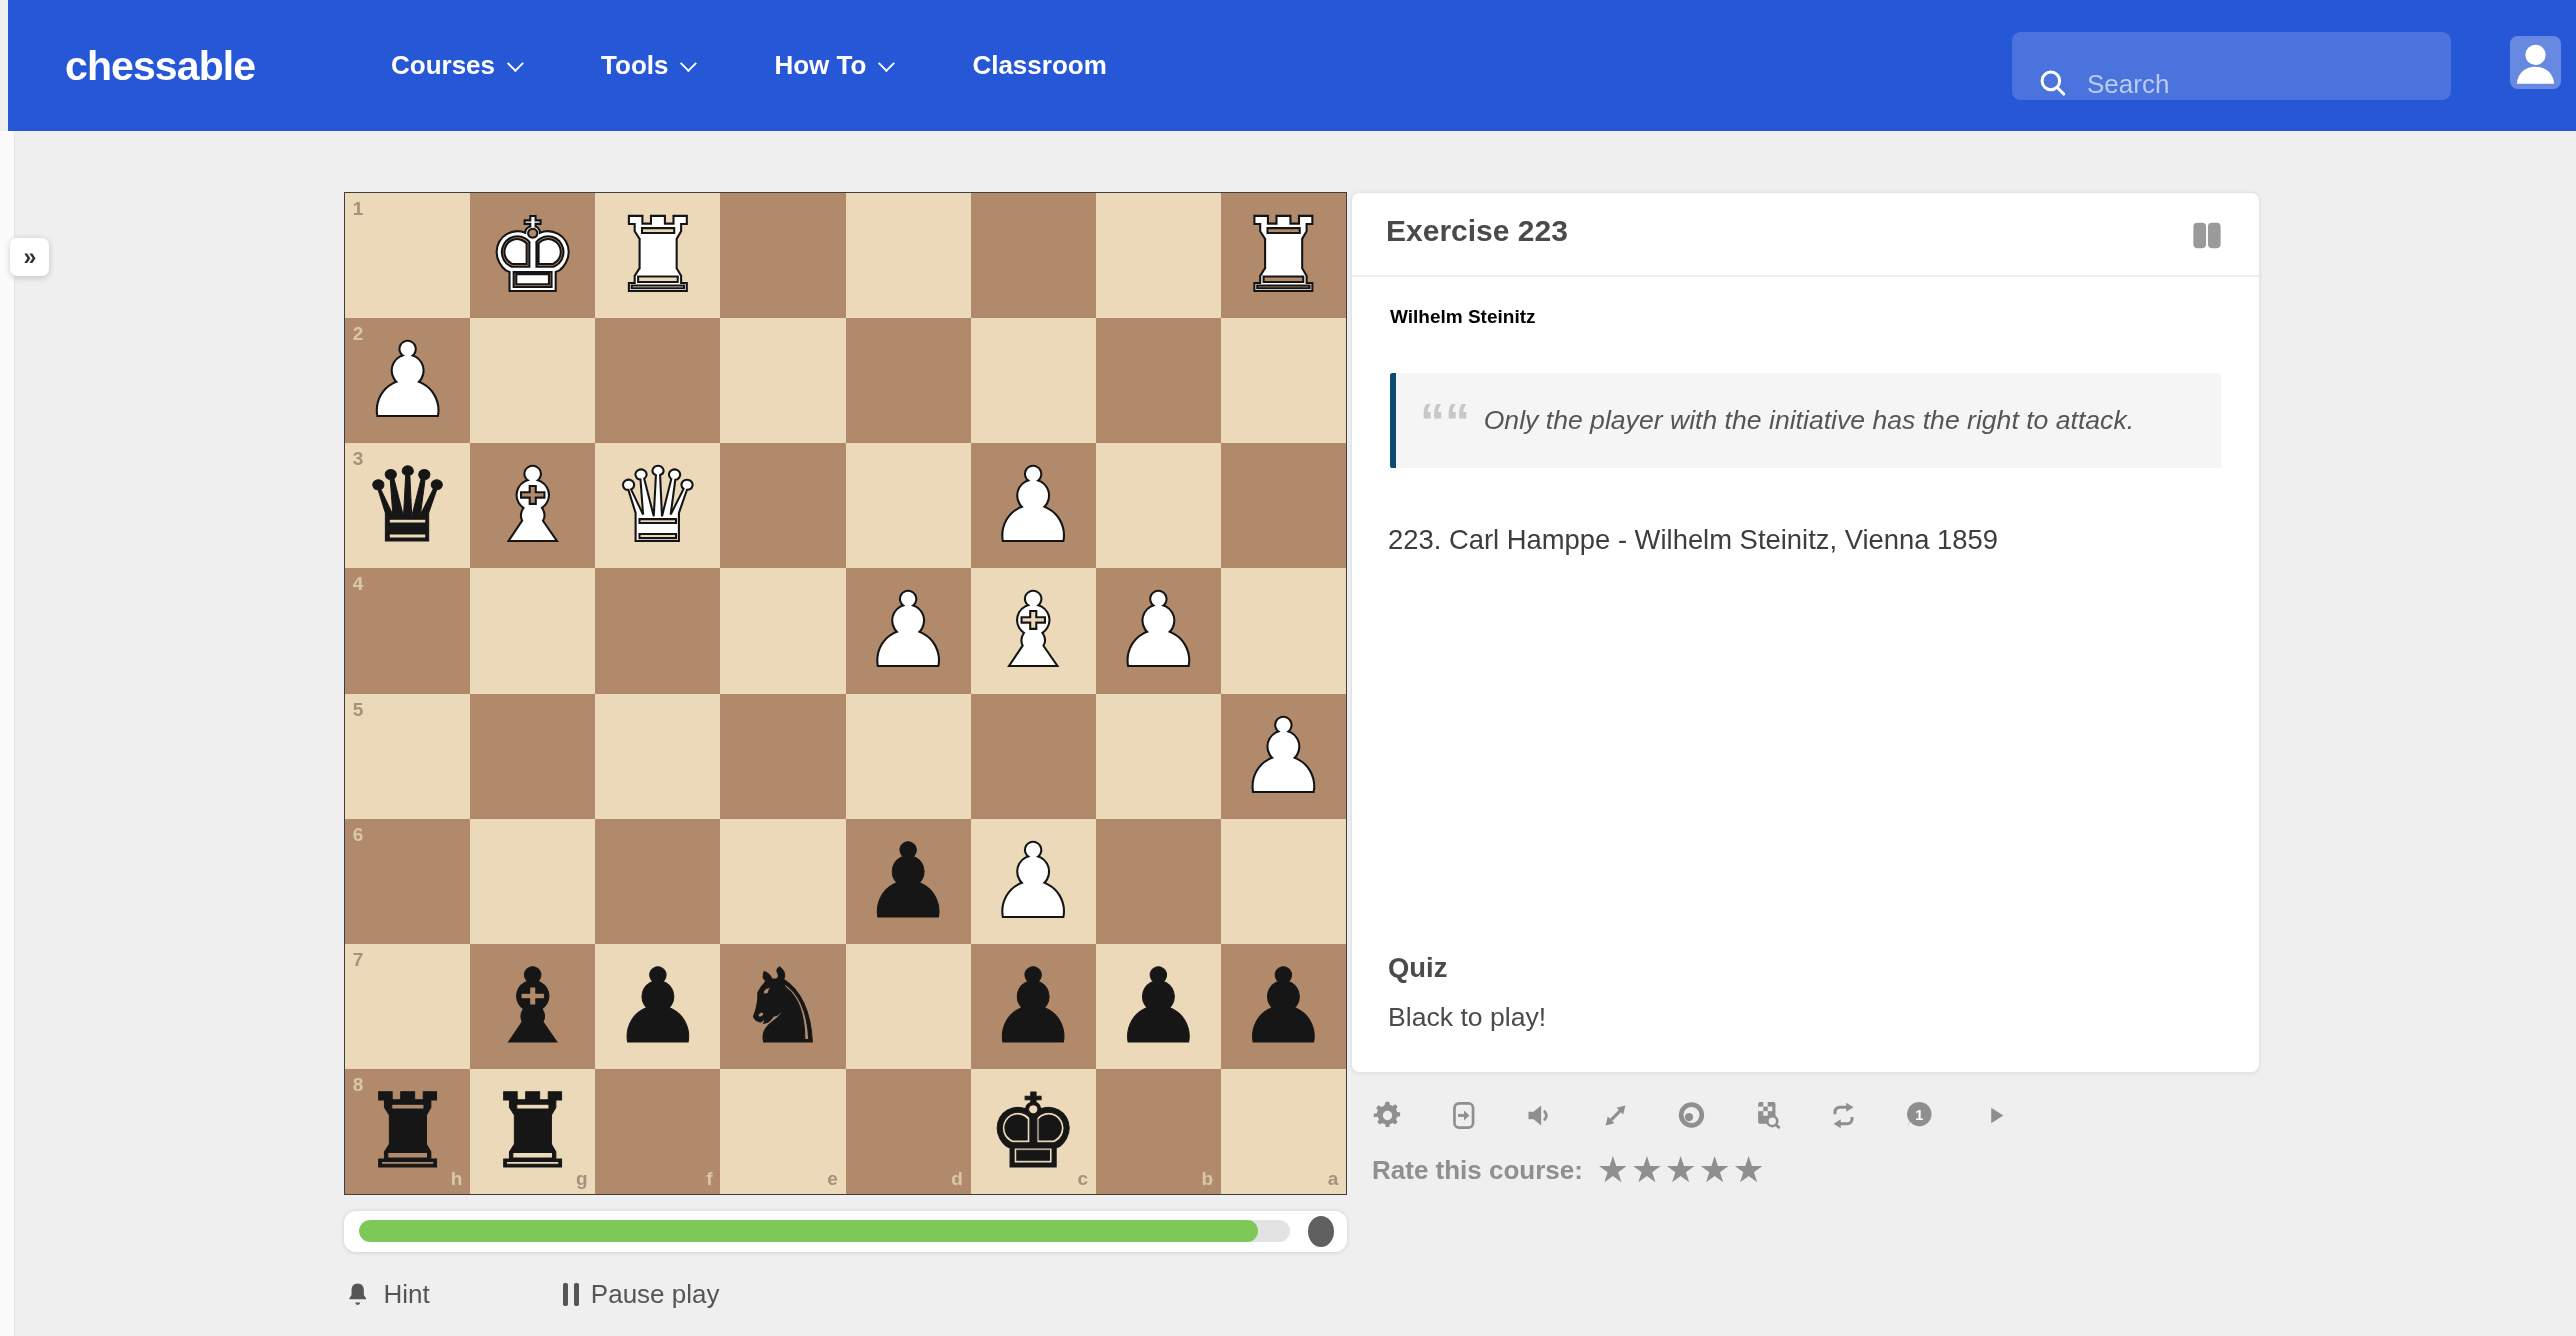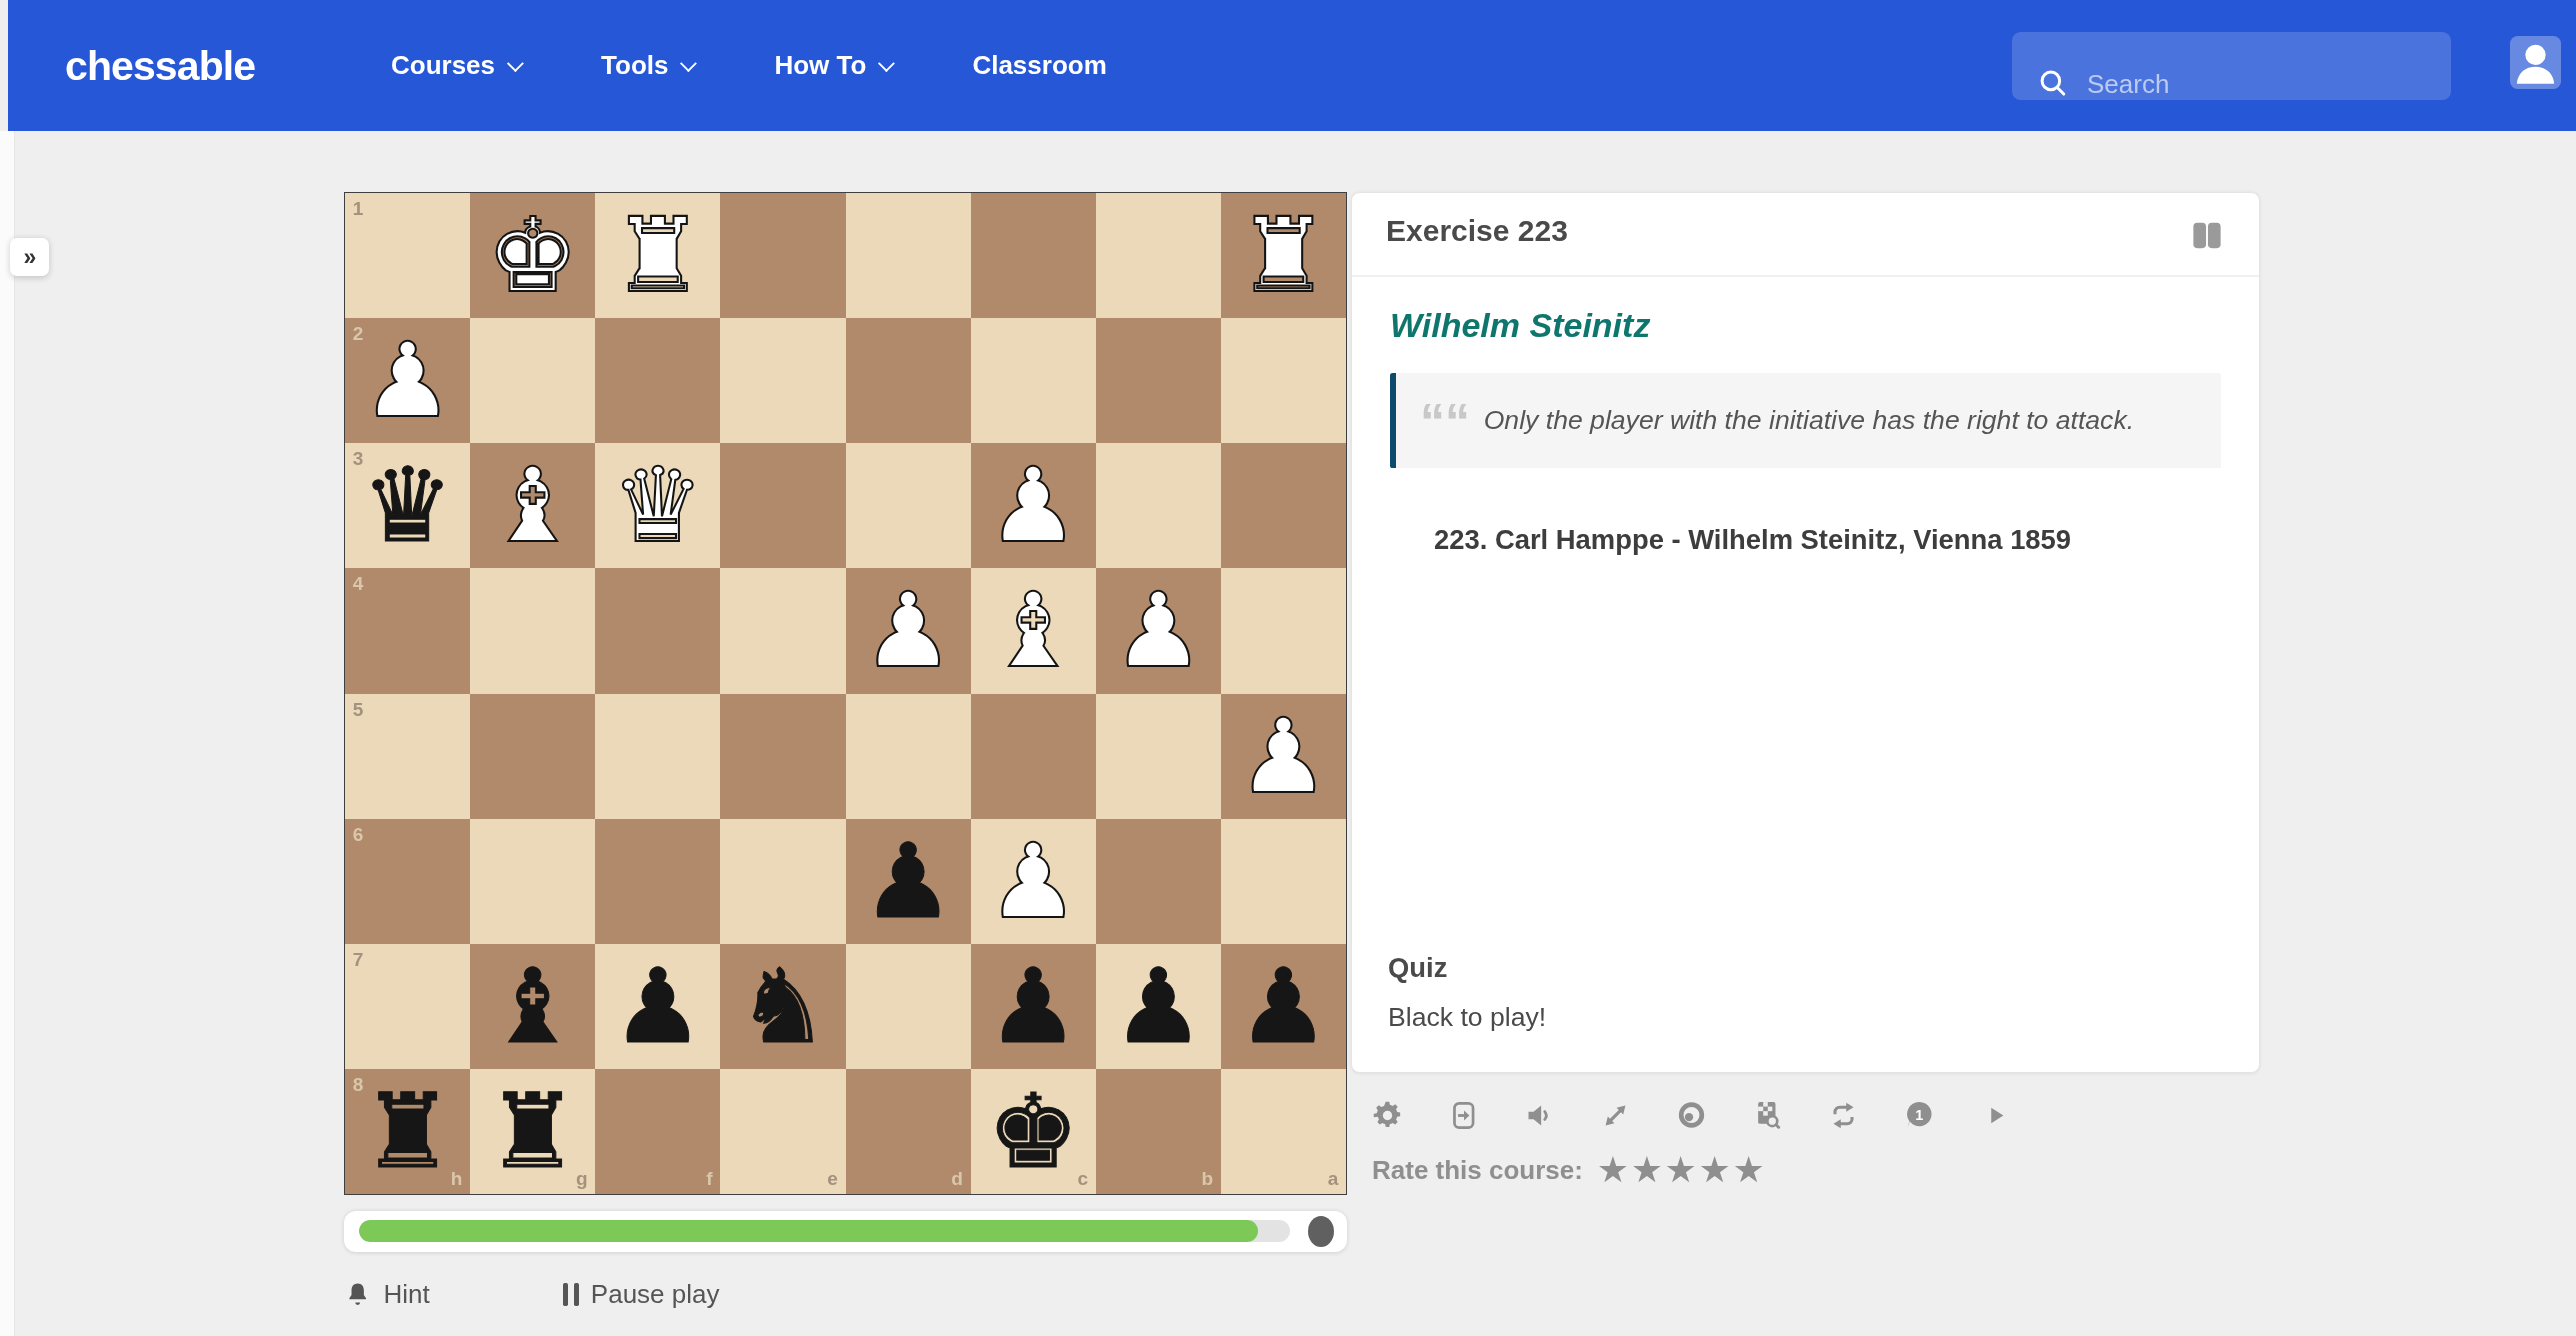--- a/index.html
+++ b/index.html
@@ -47,25 +47,25 @@
   .hint-btn,.pause-btn { display:flex; align-items:center; gap:12px; cursor:pointer; }
   .pause-btn { margin-left:129px; }
   .pause-glyph { display:flex; gap:6px; }
   .pause-glyph i { display:block; width:5.1px; height:23px; background:#555; border-radius:1.7px; }
 
   
   .card { position:absolute; left:1351px; top:192px; width:909px; height:881px; background:#fff; border:0.9px solid #e4e4e4; border-radius:8.6px; box-shadow:0 0.9px 3.4px rgba(0,0,0,.07); }
   .card-title { position:absolute; left:34px; top:20.6px; font-size:30px; font-weight:700; color:#4a4a4a; }
   .book-icon { position:absolute; right:33px; top:26px; cursor:pointer; }
   .card-divider { position:absolute; left:0; top:82px; width:100%; height:1.7px; background:#efefef; }
-  .author { position:absolute; left:38px; top:113px; font-size:34px; font-weight:700; color:#0f766e;font-style:italic; }
+  .author { position:absolute; left:38px; top:113px; font-size:19px; font-weight:700; color:#000000; }
   .quote { position:absolute; left:38px; top:180px; width:831px; background:#f5f5f6; border-left:6px solid #0c4a6e; border-radius:2.6px; padding:26px 29px 26px 24px; }
   .qmark { font-size:50px; color:#c8c8c8; font-weight:700; line-height:0; vertical-align:-10.3px; margin-right:13.7px; font-style:normal; }
   .qtext { font-size:26.6px; font-style:italic; color:#555; line-height:1.62; }
-  .game-ref { position:absolute; left:36px; top:331px; font-size:27.4px; font-weight:700; color:#3d3d3d;margin-left:46px; }
+  .game-ref { position:absolute; left:36px; top:331px; font-size:27.4px; font-weight:400; color:#3d3d3d; }
   .quiz-label { position:absolute; left:36px; top:759px; font-size:27.4px; font-weight:700; color:#4a4a4a; }
   .quiz-prompt { position:absolute; left:36px; top:809px; font-size:26.6px; color:#4a4a4a; }
 
   
   .icons-row { position:absolute; left:1371px; top:1098px; display:flex; align-items:center; gap:43px; }
   .ric { width:33px; height:34px; display:flex; align-items:center; justify-content:center; cursor:pointer; }
   .rate-row { position:absolute; left:1372px; top:1152px; display:flex; align-items:center; gap:13.7px; }
   .rate-label { font-size:26px; font-weight:700; color:#8f8f8f; }
   .stars { display:flex; }
   .star { font-size:36px; color:#8f8f8f; cursor:pointer; line-height:1; letter-spacing:1.7px; font-family:"DejaVu Sans",sans-serif; }

